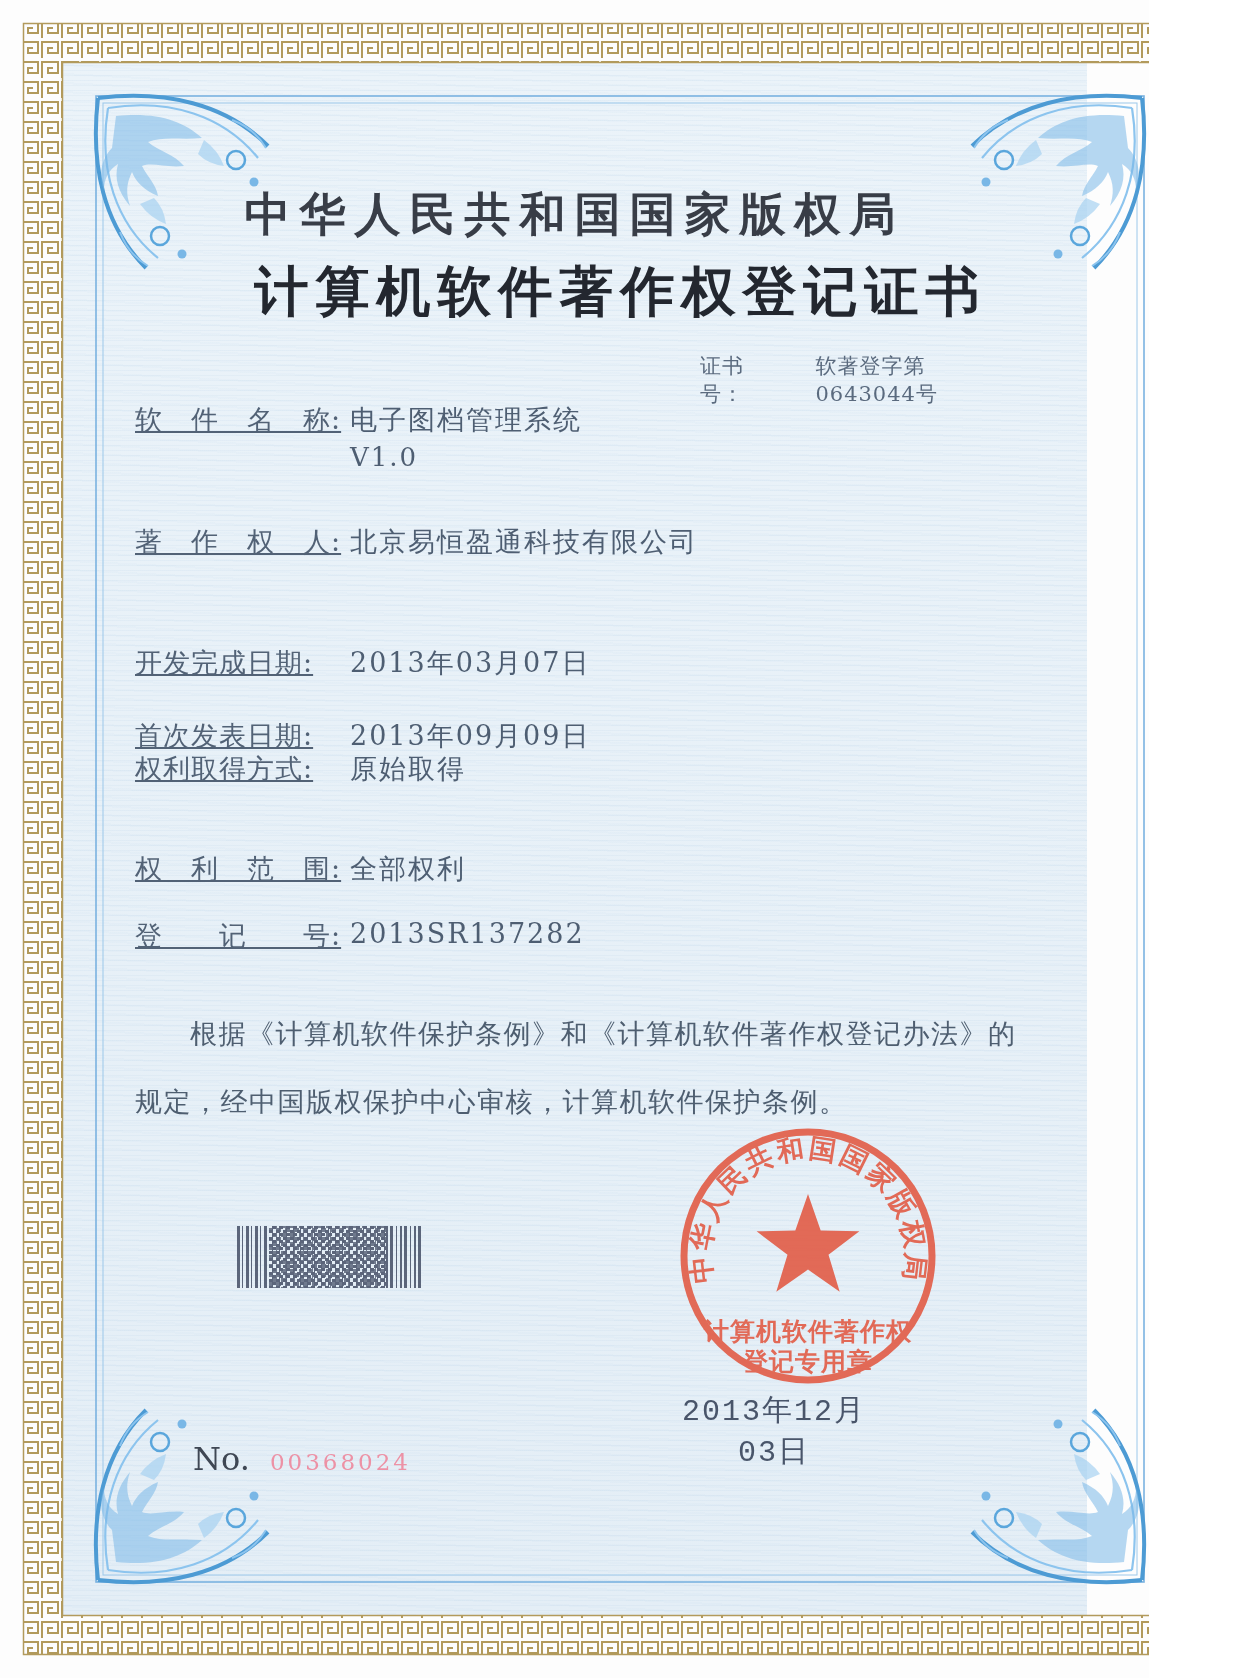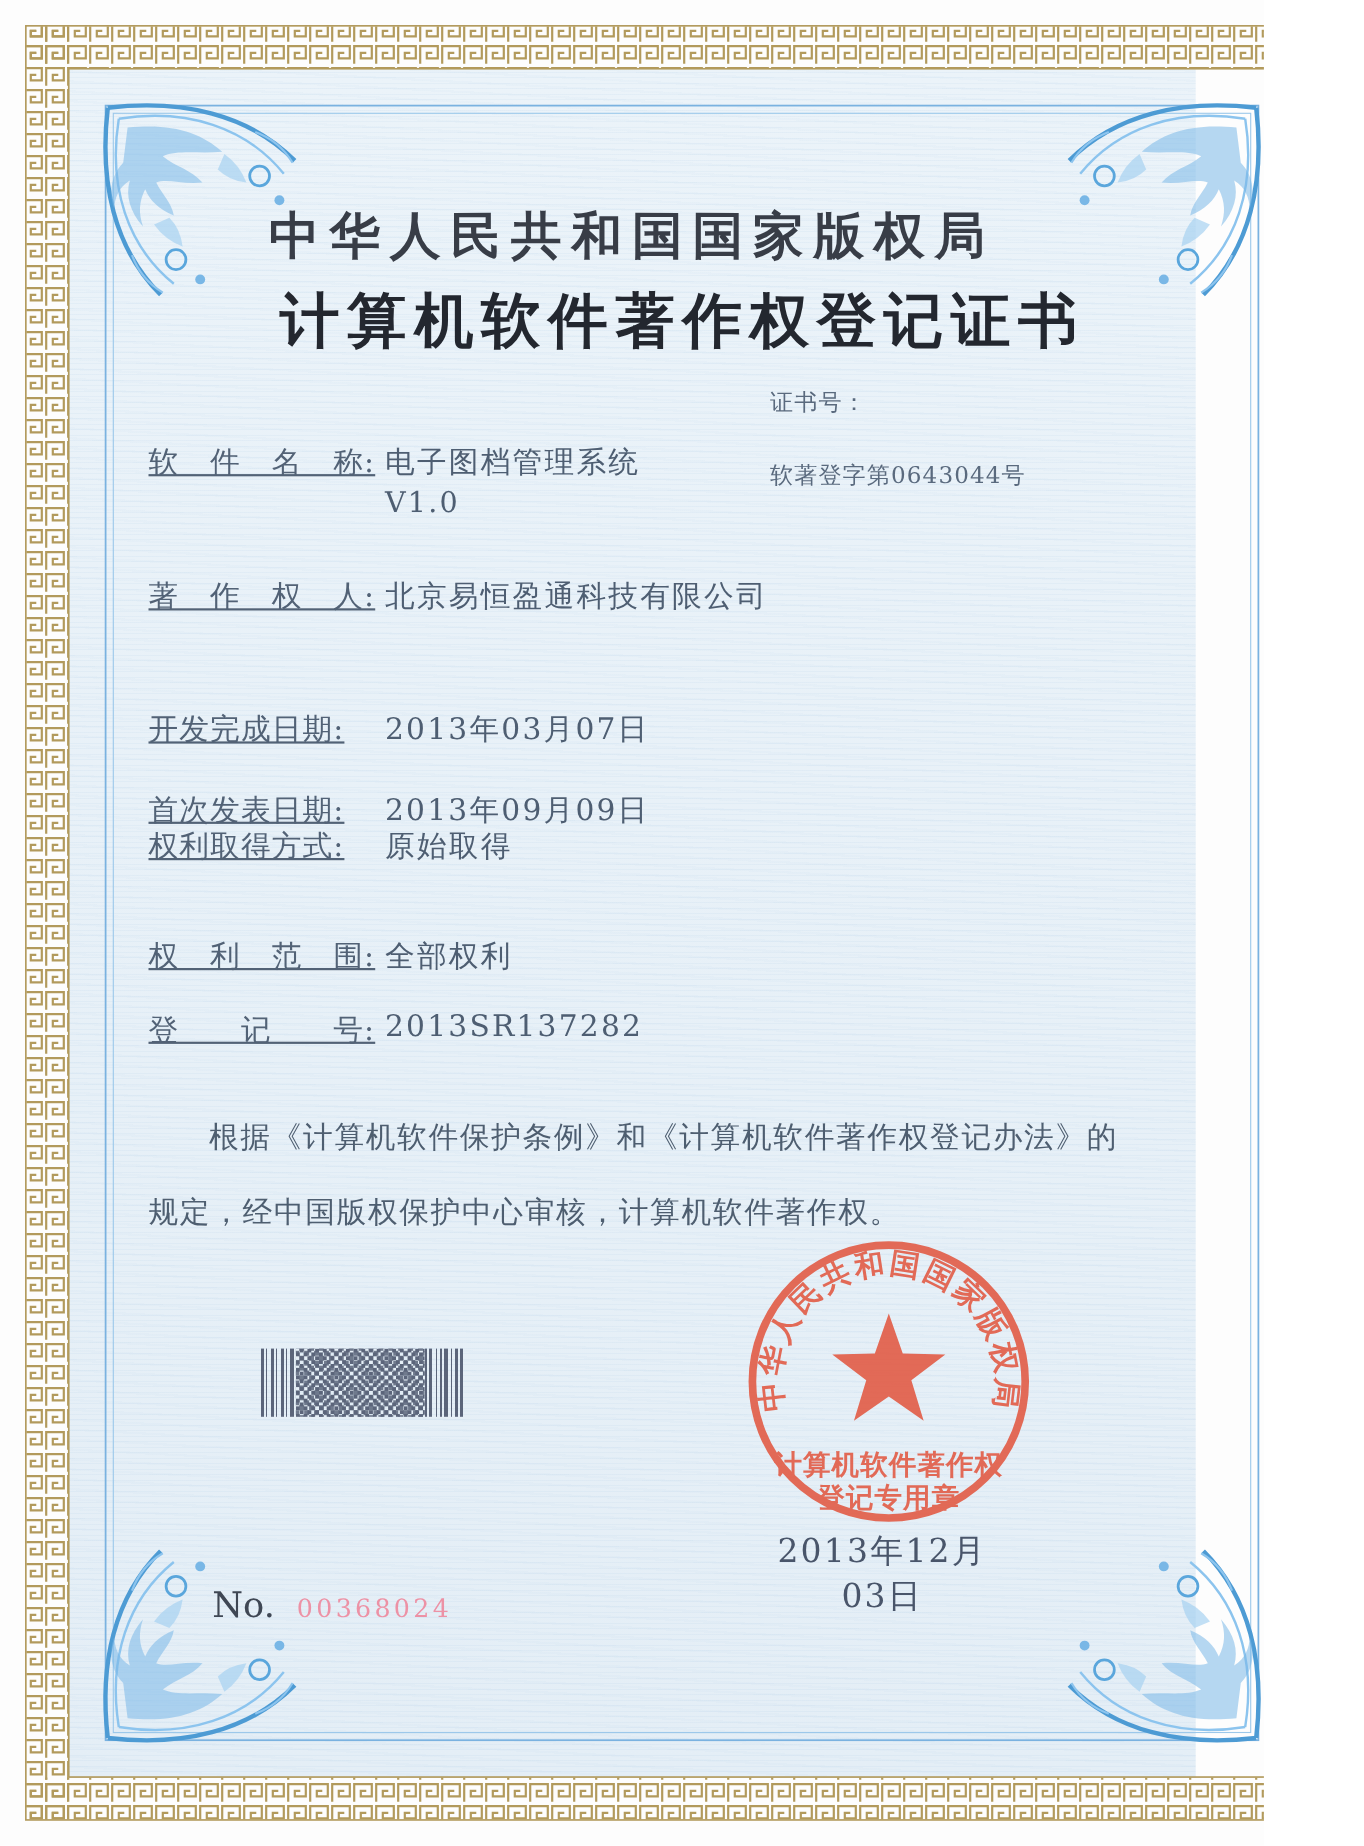--- a/index.html
+++ b/index.html
@@ -10,40 +10,40 @@
     background:
       repeating-linear-gradient(0deg, rgba(130,175,215,.08) 0 1px, rgba(255,255,255,0) 1px 5px),
       repeating-linear-gradient(3deg, rgba(150,190,225,.05) 0 2px, rgba(255,255,255,0) 2px 9px),
       linear-gradient(#ebf3f9,#e4eef6);}
   svg.frame,svg.bluedecor{position:absolute;left:0;top:0;width:1240px;height:1678px;}
   .authority{position:absolute;left:0;top:184px;width:100%;text-align:center;
     font-size:46px;font-weight:bold;letter-spacing:9px;color:#383d47;}
   .cert-title{position:absolute;left:0;top:256px;width:100%;text-align:center;
     font-size:54px;font-weight:bold;letter-spacing:7px;color:#23272f;margin-left:46px;}
   .certno{position:absolute;left:700px;top:352px;width:320px;display:flex;gap:38px;
-    font-size:21px;color:#5a6a7e;letter-spacing:1px;flex-direction:column;}
+    font-size:21px;color:#5a6a7e;letter-spacing:1px;}
   .field{position:absolute;left:135px;width:920px;height:40px;font-size:27px;color:#526276;}
   .flabel{position:absolute;left:0;letter-spacing:1px;text-decoration:underline;}
   .fvalue{position:absolute;left:215px;letter-spacing:2px;color:#4e5e72;}
   .fvalue2{position:absolute;left:350px;top:442px;font-size:26px;color:#4e5e72;letter-spacing:2px;}
   .stmt{position:absolute;font-size:27px;color:#4e5e70;letter-spacing:1.5px;}
   .stmt.l1{left:190px;top:1016px;}
   .stmt.l2{left:135px;top:1084px;}
   
   .barcode{position:absolute;left:237px;top:1226px;width:185px;height:62px;display:flex;opacity:.88;}
   .bc-l{width:32px;background:repeating-linear-gradient(90deg,#49536a 0 3px,transparent 3px 5px,#49536a 5px 6px,transparent 6px 9px);}
   .bc-m{flex:1;background:
       repeating-conic-gradient(#49536a 0% 25%, rgba(0,0,0,0) 0% 50%),
       repeating-conic-gradient(rgba(73,83,106,.85) 0% 25%, rgba(0,0,0,0) 0% 50%);
       background-size:7px 7px,9px 9px;background-position:0 0,3px 2px;}
   .bc-r{width:36px;background:repeating-linear-gradient(90deg,#49536a 0 2px,transparent 2px 4px,#49536a 4px 7px,transparent 7px 10px,#49536a 10px 11px,transparent 11px 14px);}
   svg.seal{position:absolute;left:668px;top:1118px;width:280px;height:280px;opacity:.93;}
   .seal-text{font-family:"DejaVu Serif","Liberation Serif",serif;font-weight:bold;fill:#e2604b;}
-  .issue-date{position:absolute;left:692px;top:1390px;width:220px;text-align:center;
-    font-size:30px;color:#49556a;letter-spacing:2px;}
+  .issue-date{position:absolute;left:664px;top:1390px;width:220px;text-align:center;
+    font-size:30px;color:#49556a;letter-spacing:2px;font-family:Liberation Mono, monospace;}
   .serial{position:absolute;left:193px;top:1440px;display:flex;gap:20px;align-items:baseline;}
   .serial-label{font-size:32px;color:#3f4754;}
   .serial-num{font-size:23px;color:#ef8298;letter-spacing:3px;opacity:.85;}
 </style>
 </head>
 <body>
 
 <div class="page">
 
   <div class="paper-bg"></div>
@@ -126,21 +126,21 @@
     <span class="flabel">权　利　范　围:</span>
     <span class="fvalue">全部权利</span>
   </div>
 
   <div class="field" style="top:918px">
     <span class="flabel">登　　记　　号:</span>
     <span class="fvalue">2013SR137282</span>
   </div>
 
   <div class="stmt l1">根据《计算机软件保护条例》和《计算机软件著作权登记办法》的</div>
-  <div class="stmt l2">规定，经中国版权保护中心审核，计算机软件著作权。</div>
+  <div class="stmt l2">规定，经中国版权保护中心审核，计算机软件保护条例。</div>
 
   <div class="barcode">
     <span class="bc-l"></span>
     <span class="bc-m"></span>
     <span class="bc-r"></span>
   </div>
 
   <svg class="seal" viewBox="0 0 280 280">
     <circle cx="140" cy="138" r="124" fill="none" stroke="#e2604b" stroke-width="7"></circle>
     <path id="sealArc" d="M47.9,171.5 A98,98 0 1 1 232.1,171.5" fill="none"></path>

